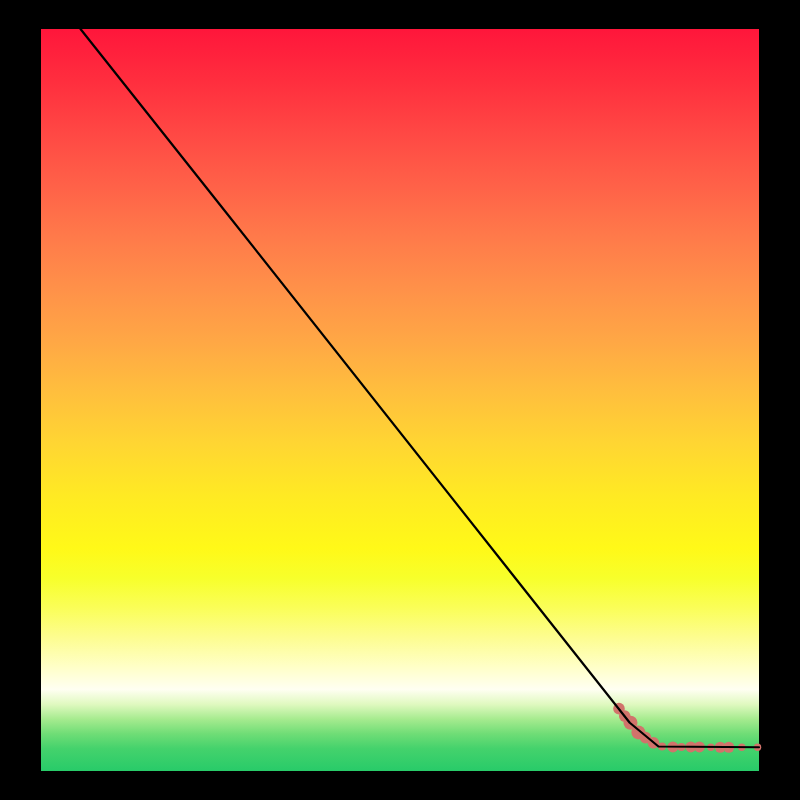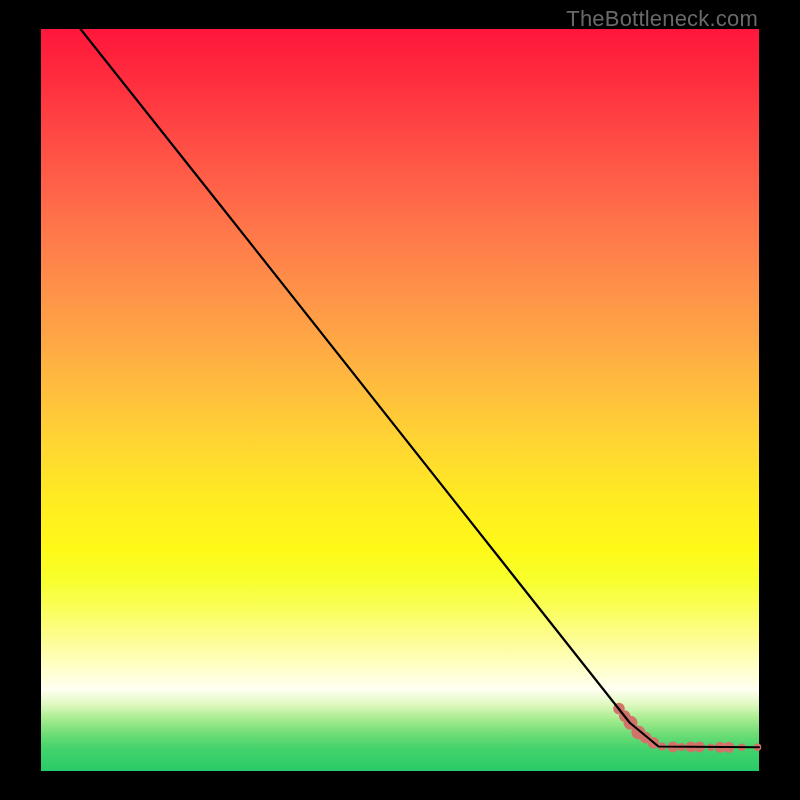--- a/index.html
+++ b/index.html
@@ -85,14 +85,13 @@
           <circle cx="658.41" cy="717.88" r="5.50" fill="#d1736b"></circle>
           <circle cx="669.89" cy="718.26" r="3.70" fill="#d1736b"></circle>
           <circle cx="679.23" cy="718.26" r="5.50" fill="#d1736b"></circle>
           <circle cx="687.84" cy="718.26" r="5.50" fill="#d1736b"></circle>
           <circle cx="700.77" cy="718.26" r="3.70" fill="#d1736b"></circle>
           <circle cx="716.56" cy="718.26" r="3.70" fill="#d1736b"></circle>
         </g>
       <path id="curve-path" fill="none" stroke="#000000" stroke-width="2.2" stroke-linecap="round" stroke-linejoin="round" d="M39.49 0.00 L186.68 185.50 L588.76 693.77 L617.48 717.51 L718.00 718.26"></path>
     </svg>
   </div>
-  <div class="watermark">TheBottleneck.com</div>
 </div>
 
 </body></html>

